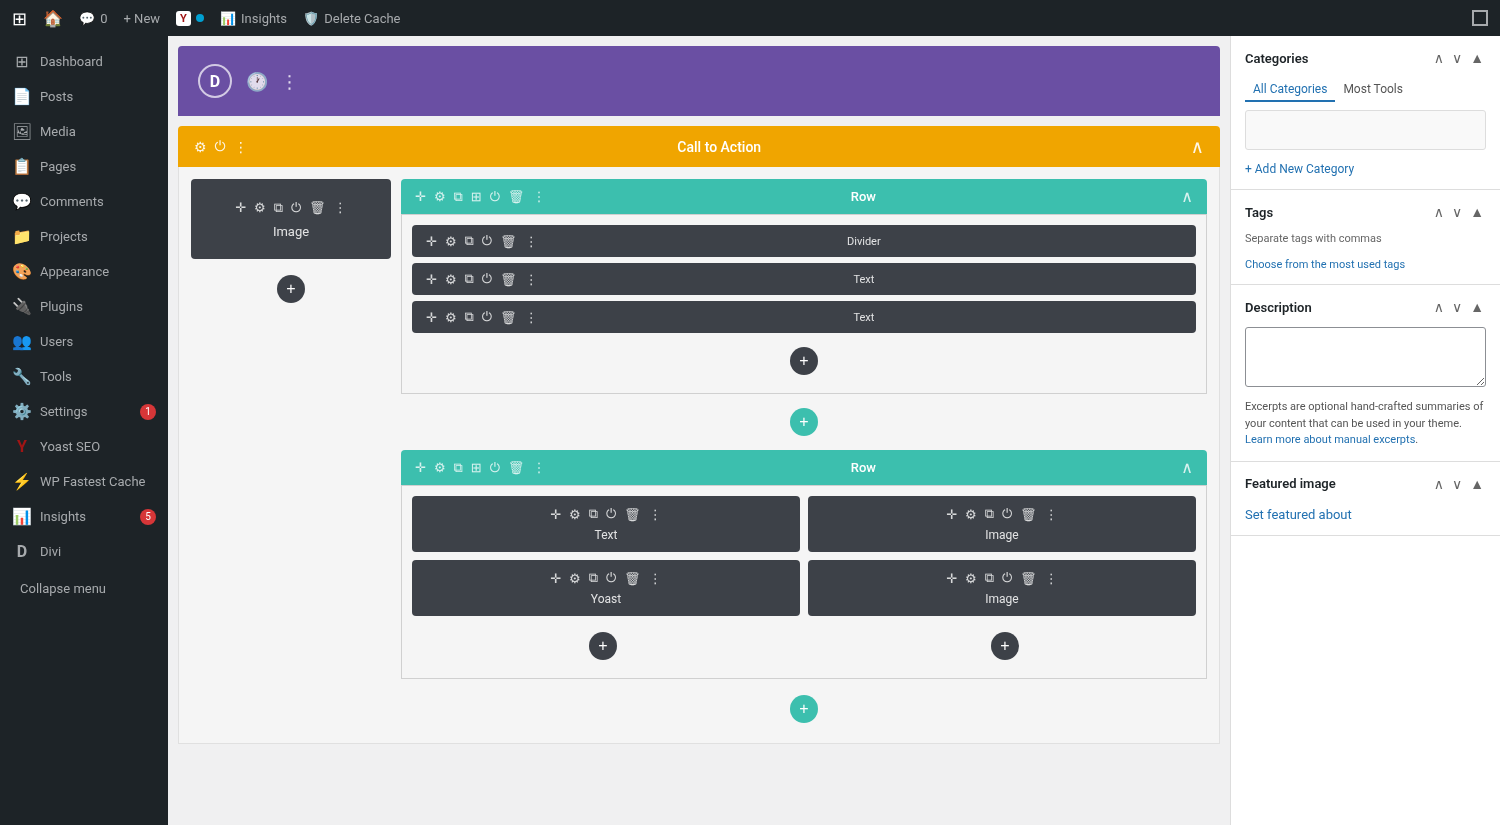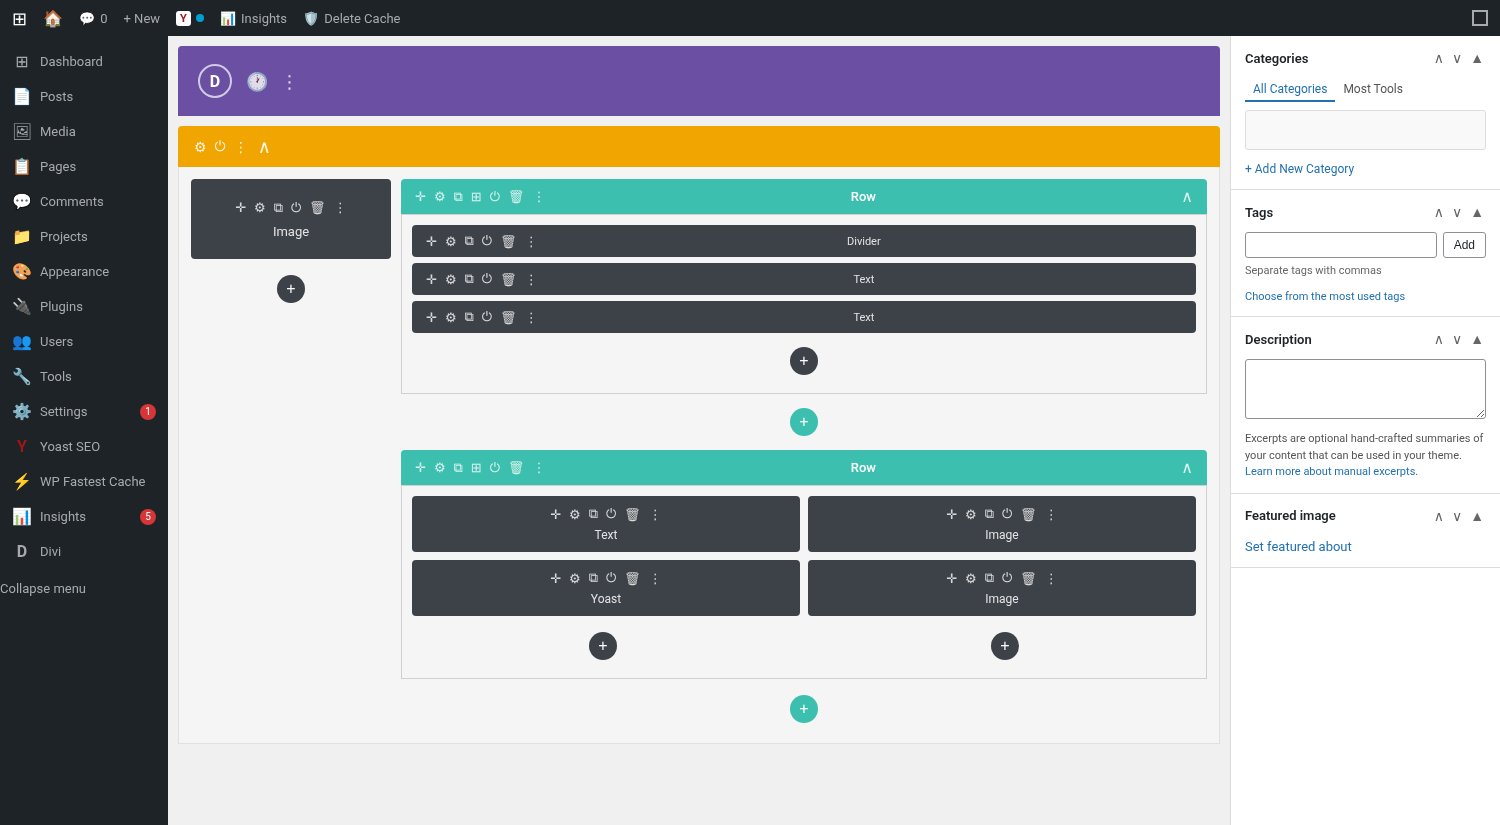--- a/index.html
+++ b/index.html
@@ -56,21 +56,21 @@
       cursor: pointer;
       position: relative;
     }
     .sidebar-item .icon { font-size: 16px; width: 20px; text-align: center; }
     .sidebar-badge {
       background: #d63638; color: #fff; border-radius: 50%;
       width: 16px; height: 16px; font-size: 10px;
       display: flex; align-items: center; justify-content: center; margin-left: auto;
     }
     .sidebar-collapse {
-      padding: 8px 0;
+      padding: 8px 20px;
       color: #a7aaad;
       font-size: 13px;
       cursor: pointer;
       margin-top: 4px;
     }
 
     
     .content-area {
       flex: 1;
       overflow-y: auto;
@@ -470,20 +470,21 @@
     <div class="builder-canvas">
 
       <div class="section-container">
 
         <div class="section-header">
           <div class="section-icons">
             <span class="s-icon">⚙</span>
             <span class="s-icon">⏻</span>
             <span class="s-icon">⋮</span>
           </div>
+          <span class="section-header-title">Call to Action</span>
           <span class="s-icon" style="font-size:18px;">∧</span>
         </div>
 
         <div class="section-body">
           <div class="row-layout">
 
             <div class="col-left">
               <div class="module-block-large">
                 <div class="module-icons-row">
                   <span class="m-icon">✛</span>
@@ -658,24 +659,20 @@
 
     <div class="panel-section">
       <div class="panel-section-header">
         <span class="panel-section-title">Tags</span>
         <div class="panel-header-icons">
           <span class="ph-icon">∧</span>
           <span class="ph-icon">∨</span>
           <span class="ph-icon">▲</span>
         </div>
       </div>
-      <div class="tag-row">
-        <input class="tag-input" type="text" style="">
-        <button class="tag-add-btn">Add</button>
-      </div>
       <p class="tag-hint">Separate tags with commas</p>
       <a class="tag-link">Choose from the most used tags</a>
     </div>
 
     <div class="panel-section">
       <div class="panel-section-header">
         <span class="panel-section-title">Description</span>
         <div class="panel-header-icons">
           <span class="ph-icon">∧</span>
           <span class="ph-icon">∨</span>

